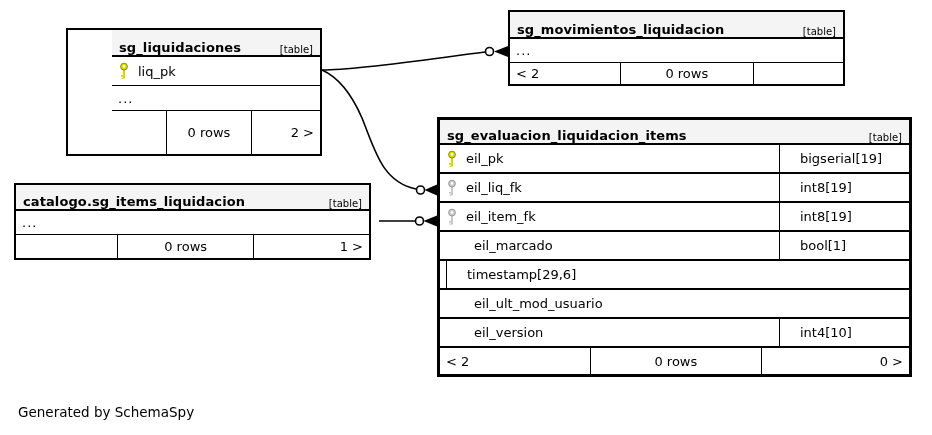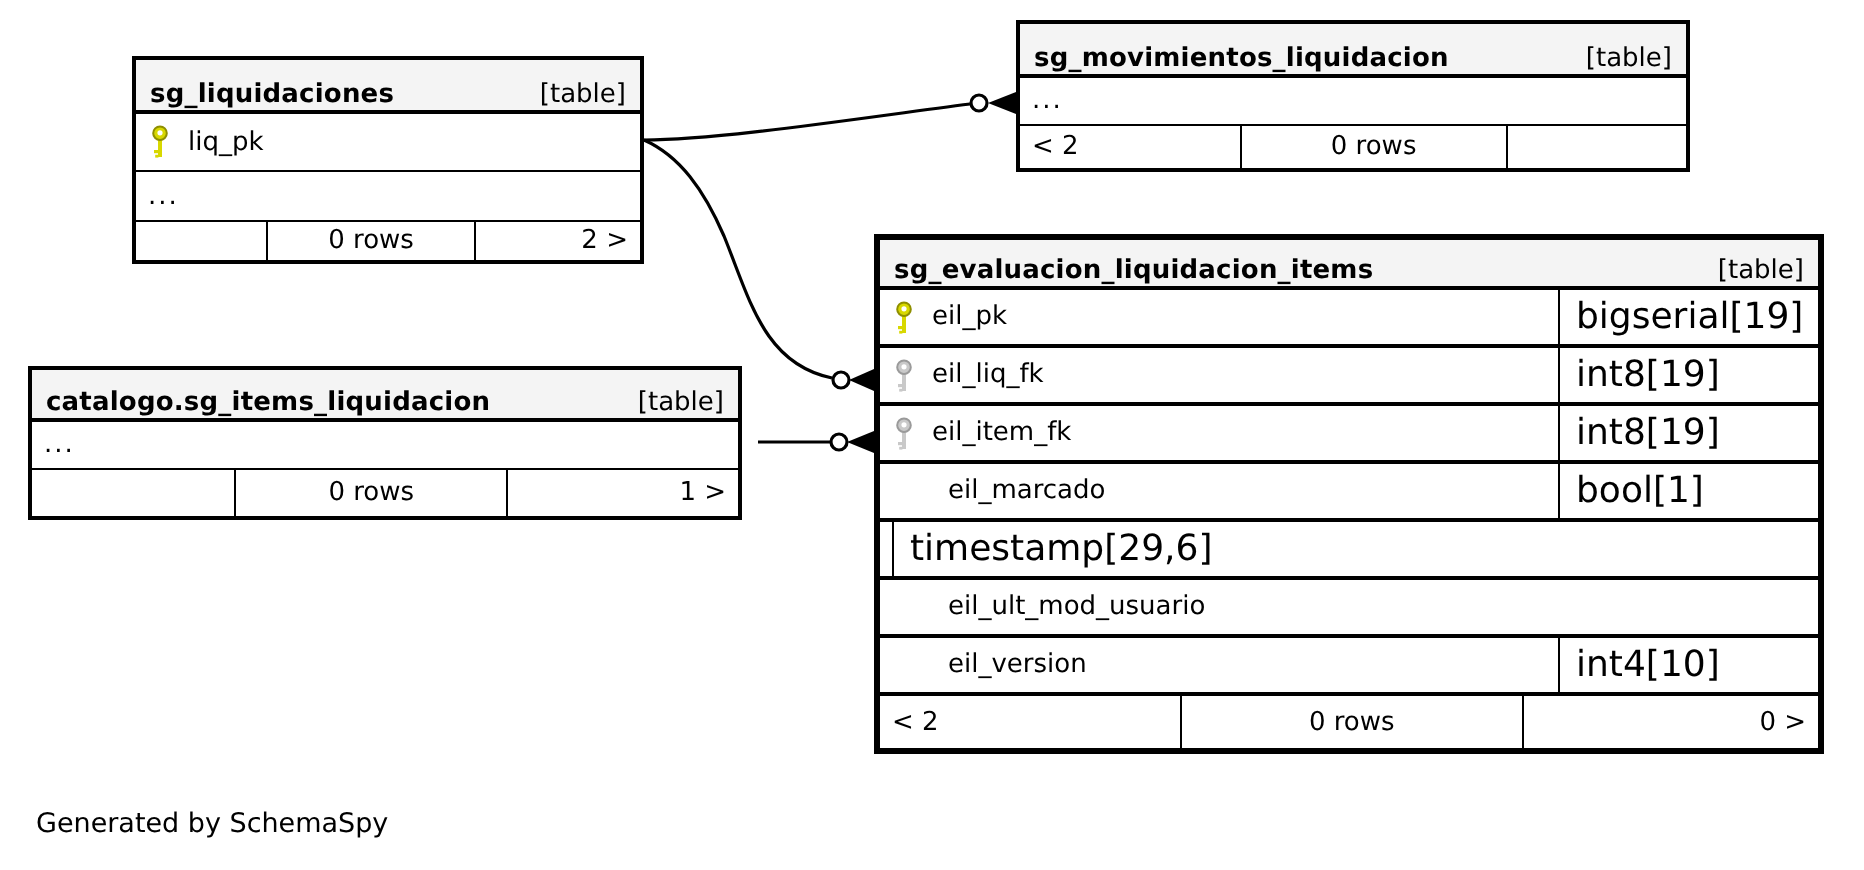--- a/index.html
+++ b/index.html
@@ -26,54 +26,54 @@
   .thead {
     background: #f4f4f4;
     border-bottom: 2px solid #000;
     display: flex;
     justify-content: space-between;
     align-items: flex-end;
     padding: 0 7px;
     flex: 0 0 auto;
   }
   .tname { font-weight: bold; font-size: 13px; letter-spacing: 0.1px; }
-  .tbadge { font-size: 13px; font-weight: normal; }
+  .tbadge { font-size: 10px; font-weight: normal; }
 
   .trow {
     display: flex;
     align-items: center;
     border-bottom: 1px solid #000;
     padding-left: 6px;
     flex: 0 0 auto;
     background: #fff;
   }
   .focus .trow { border-bottom-width: 2px; }
   .keyicon { width: 12px; height: 18px; margin-right: 8px; flex: 0 0 auto; }
   .indent { padding-left: 28px; }
   .namecell { flex: 1 1 auto; display: flex; align-items: center; height: 100%; }
   .typecell {
     flex: 0 0 130px;
     border-left: 1px solid #000;
     height: 100%;
     display: flex;
     align-items: center;
-    padding-left: 8px;
-    font-size: 18px;
+    padding-left: 20px;
+    font-size: 13px;
   }
   .ellipsisrow { letter-spacing: 1px; }
 
   .tfoot { display: flex; flex: 1 1 auto; align-items: stretch; }
   .fcell { display: flex; align-items: center; padding: 0 6px; }
   .fcell.b { border-right: 1px solid #000; }
   .f-left { justify-content: flex-start; }
   .f-center { justify-content: center; }
   .f-right { justify-content: flex-end; }
 
   
-  #t-liq  { left: 66px;  top: 28px;  width: 256px; height: 104px; }
+  #t-liq  { left: 66px;  top: 28px;  width: 256px; height: 128px; padding-left: 44px; }
   #t-liq .thead { height: 27px; }
   #t-liq .trow.r0 { height: 29px; align-items: center; }
   #t-liq .trow.rell { height: 25px; }
 
   #t-mov  { left: 508px; top: 10px;  width: 337px; height: 76px; }
   #t-mov .thead { height: 27px; }
   #t-mov .trow.rell { height: 24px; }
 
   #t-eval { left: 437px; top: 117px; width: 475px; height: 260px; }
   #t-eval .thead { height: 25px; }

